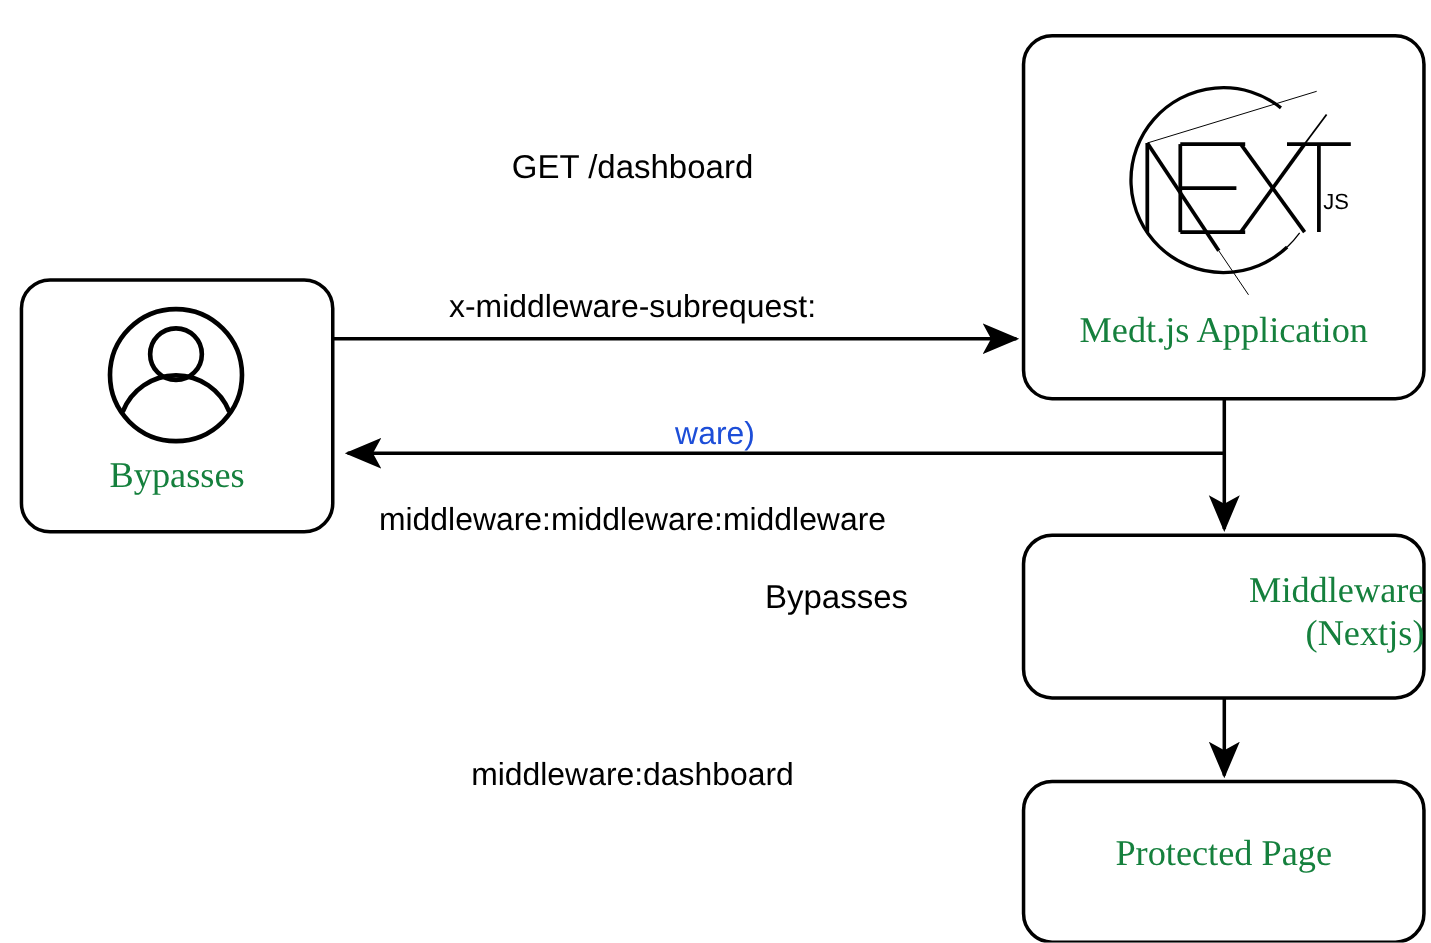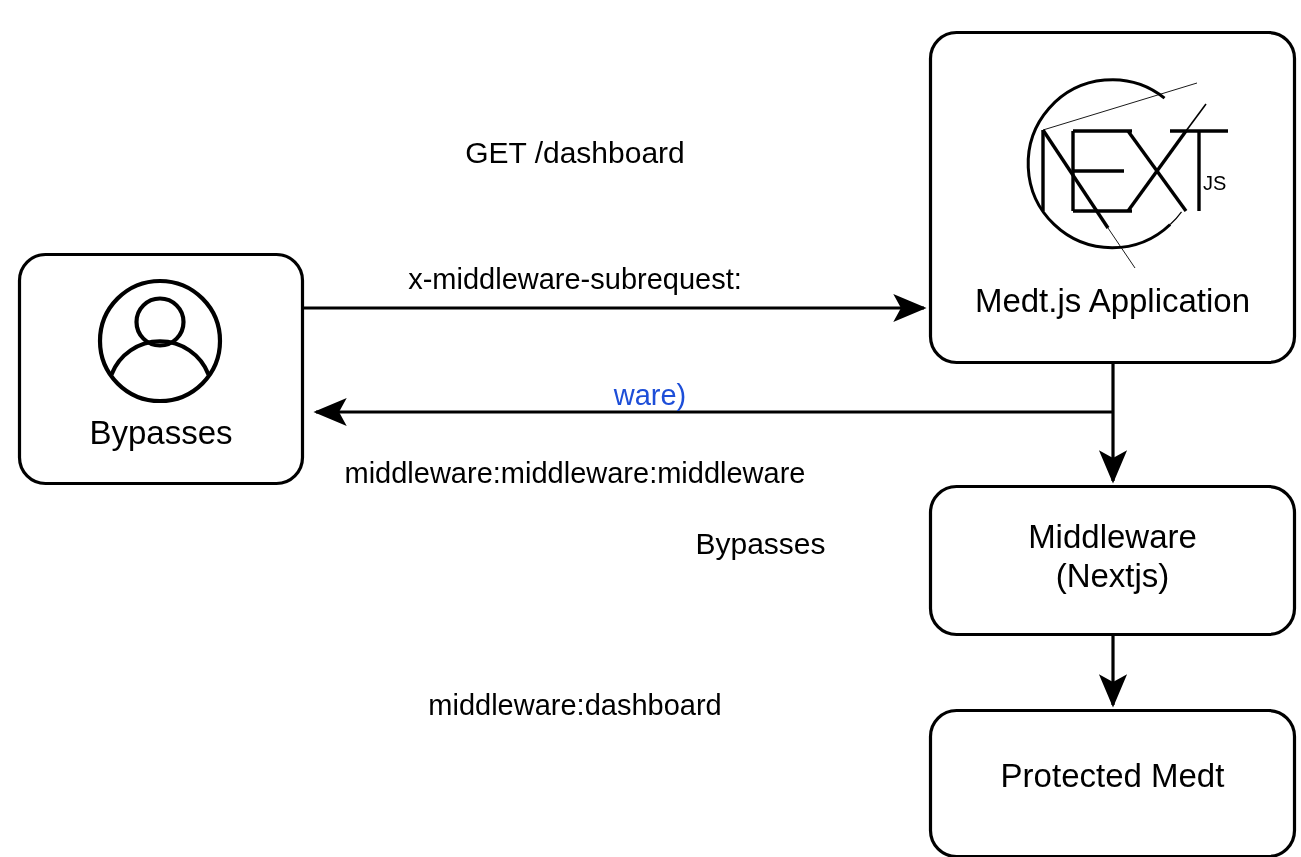--- a/index.html
+++ b/index.html
@@ -22,24 +22,25 @@
   .svg-layer {
     position: absolute;
     left: 0;
     top: 0;
     width: 1301px;
     height: 857px;
   }
   .node-label {
     position: absolute;
     text-align: center;
-    color: #000000;
+    color: #15803d;
     line-height: 1.18;
     white-space: pre-line;
     pointer-events: none;
+    font-family: Liberation Serif, serif;
   }
   .edge-label {
     position: absolute;
     text-align: center;
     color: #000000;
     line-height: 1.30;
     white-space: pre;
   }
 
   
@@ -57,20 +58,21 @@
     width: 365px;
     font-size: 33px;
   }
 
   
   #middleware-label {
     left: 930px;
     top: 518px;
     width: 365px;
     font-size: 33px;
+    text-align: right;
   }
 
   
   #protected-label {
     left: 930px;
     top: 757px;
     width: 365px;
     font-size: 33px;
   }
 
@@ -198,15 +200,15 @@
 
   <div class="edge-label" id="bypasses-label">Bypasses</div>
 
   <div class="node-label" id="attacker-label">Bypasses</div>
 
   <div class="node-label" id="nextapp-label">Medt.js Application</div>
 
   <div class="node-label" id="middleware-label">Middleware
 (Nextjs)</div>
 
-  <div class="node-label" id="protected-label">Protected Medt</div>
+  <div class="node-label" id="protected-label">Protected Page</div>
 
 </div>
 
 </body></html>

